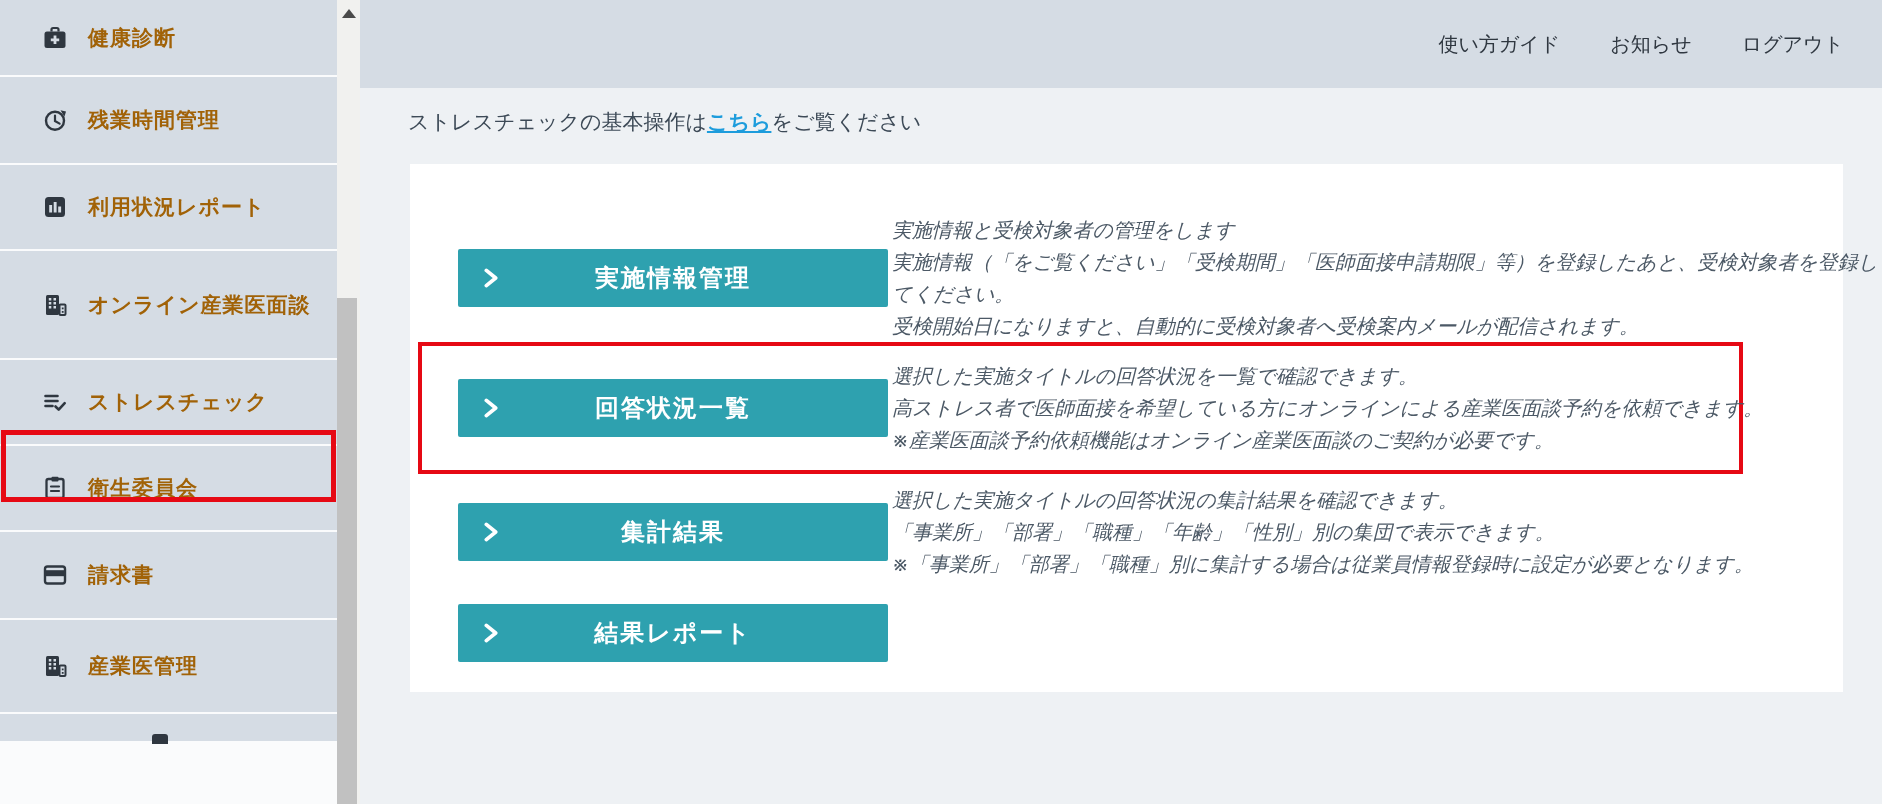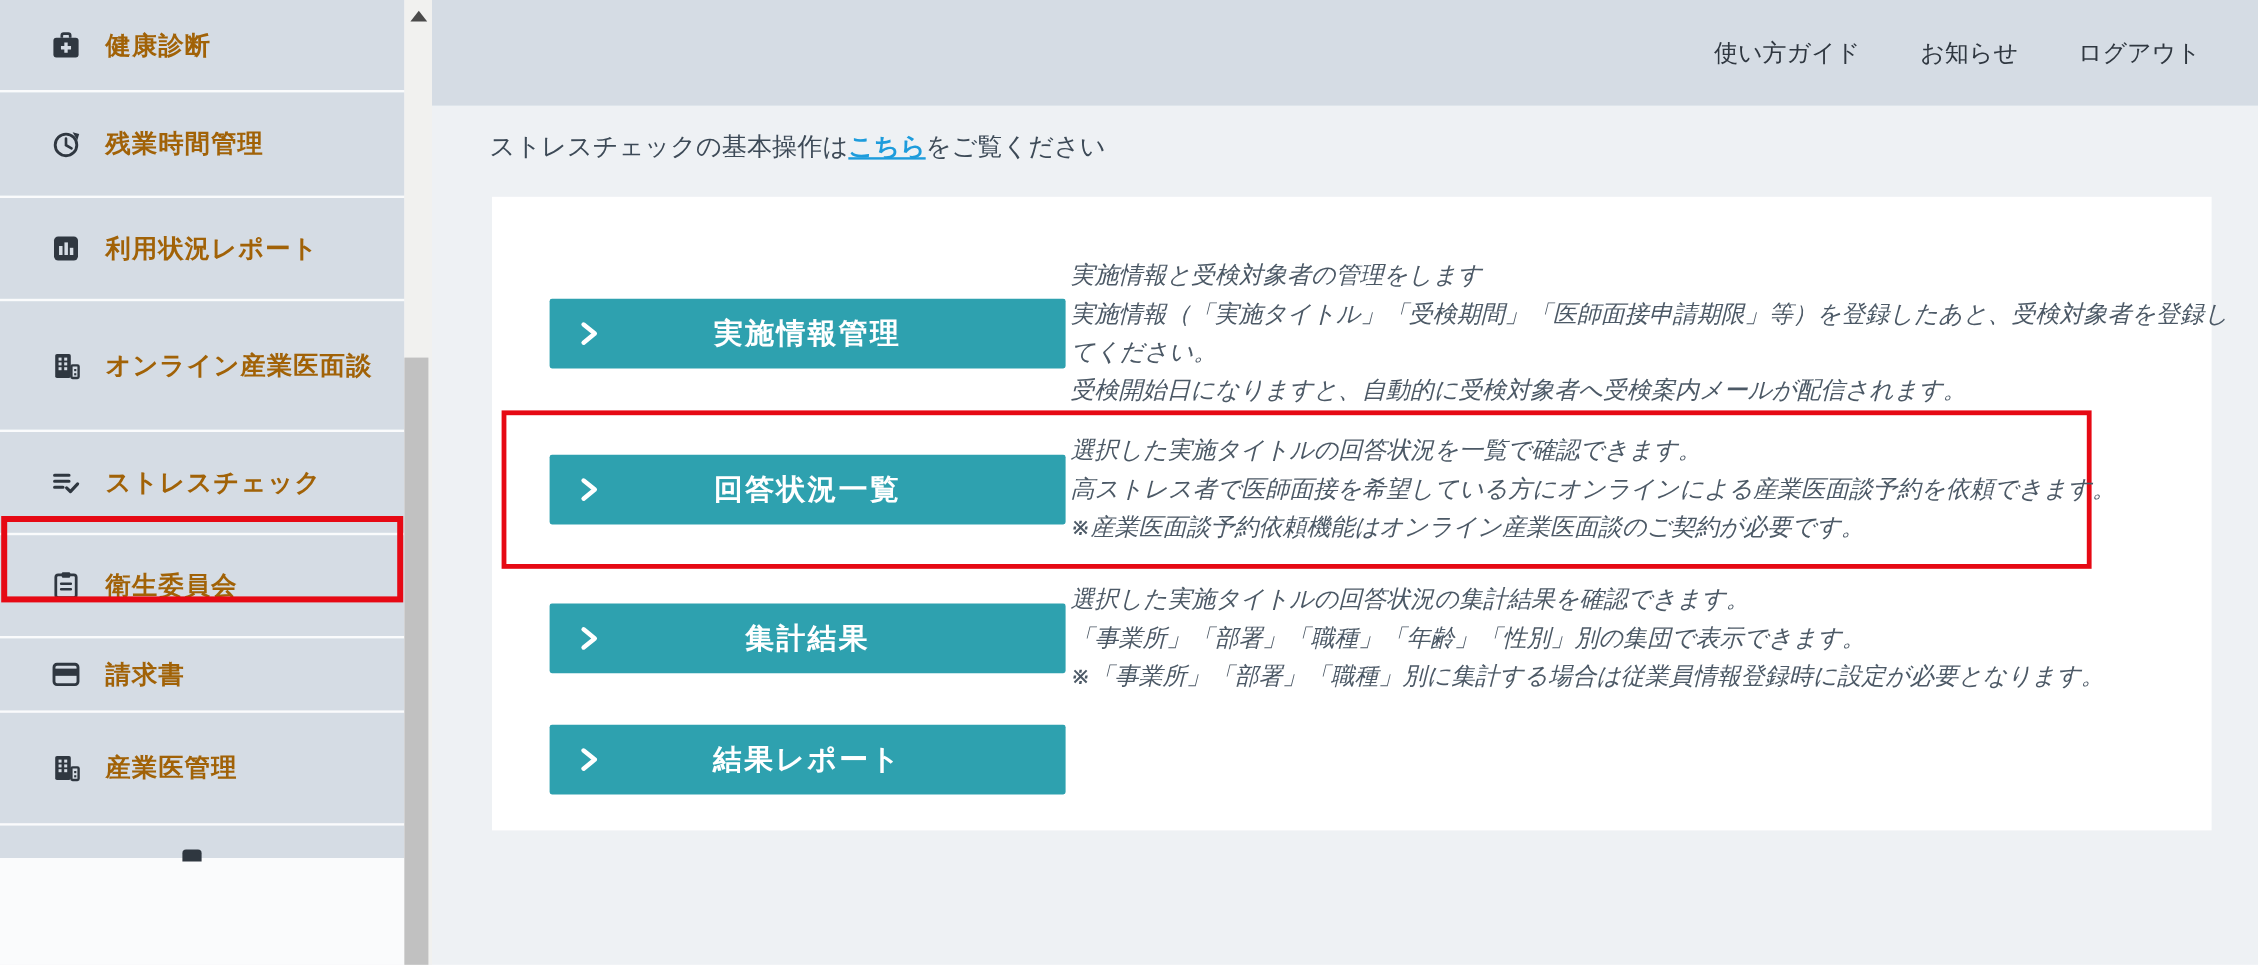--- a/index.html
+++ b/index.html
@@ -23,21 +23,21 @@
   
   .vscrollbar{position:absolute;left:337px;top:0;width:23px;height:804px;background:#f1f1ef;}
   .scroll-arrow-up{position:absolute;left:5px;top:9px;width:0;height:0;
                    border-left:7px solid transparent;border-right:7px solid transparent;
                    border-bottom:9px solid #4a4a4a;}
   .scroll-thumb{position:absolute;left:0;top:298px;bottom:0;width:20px;background:#c1c1c1;}
 
   
   .main{position:absolute;left:360px;top:0;width:1522px;height:804px;}
   .topbar{height:88px;background:#d5dce4;display:flex;justify-content:flex-end;
-          align-items:center;gap:50px;padding-right:48px;box-sizing:border-box;
+          align-items:center;gap:50px;padding-right:38px;box-sizing:border-box;
           font-size:20px;}
   .topbar .hlink{cursor:pointer;color:#2f3740;text-decoration:none;}
   .intro{margin:20px 0 0 48px;font-size:21px;color:#3d4a57;}
   .intro-link{color:#1d9cdc;font-weight:bold;text-decoration:underline;cursor:pointer;}
 
   .card{margin:28px 0 0 50px;width:1433px;background:#ffffff;
         padding:50px 0 30px 48px;box-sizing:border-box;}
   .menu-row{display:flex;align-items:center;}
   .teal-btn{position:relative;width:430px;min-width:430px;height:58px;background:#2ea1af;
             border:none;border-radius:2px;color:#ffffff;font-size:24px;font-weight:bold;
@@ -114,21 +114,21 @@
 
     <div class="side-item" style="height:84px">
       <svg class="icon" viewBox="0 0 26 26">
         <rect x="4.5" y="4" width="17" height="19" rx="2" fill="none" stroke="#2f3740" stroke-width="2.3"></rect>
         <rect x="9.5" y="1.8" width="7" height="4.6" rx="1" fill="#2f3740"></rect>
         <path d="M9 11.5 h8 M9 16 h8" stroke="#2f3740" stroke-width="2.2" stroke-linecap="round"></path>
       </svg>
       <span class="side-label">衛生委員会</span>
     </div>
 
-    <div class="side-item" style="height:60px">
+    <div class="side-item" style="height:86px">
       <svg class="icon" viewBox="0 0 26 26">
         <rect x="3" y="4.5" width="20" height="17" rx="2.5" fill="none" stroke="#2f3740" stroke-width="2.4"></rect>
         <rect x="3" y="8.2" width="20" height="6" fill="#2f3740"></rect>
       </svg>
       <span class="side-label">請求書</span>
     </div>
 
     <div class="side-item" style="height:92px">
       <svg class="icon" viewBox="0 0 26 26">
         <rect x="4" y="3" width="13" height="20" rx="1.5" fill="#2f3740"></rect>
@@ -173,21 +173,21 @@
 
       <div class="menu-row">
         <button class="teal-btn">
           <svg class="chev" viewBox="0 0 12 16">
             <path d="M2 1.5 L10 8 L2 14.5" stroke="#ffffff" stroke-width="3.2" fill="none" stroke-linecap="round" stroke-linejoin="round"></path>
           </svg>
           <span>実施情報管理</span>
         </button>
         <div class="desc">
           <div class="dline">実施情報と受検対象者の管理をします</div>
-          <div class="dline">実施情報（「実施タイトル」「受検期間」「医師面接申請期限」等）を登録したあと、受検対象者を登録し</div>
+          <div class="dline">実施情報（「をご覧ください」「受検期間」「医師面接申請期限」等）を登録したあと、受検対象者を登録し</div>
           <div class="dline">てください。</div>
           <div class="dline">受検開始日になりますと、自動的に受検対象者へ受検案内メールが配信されます。</div>
         </div>
       </div>
 
       <div class="red-frame">
         <div class="menu-row">
           <button class="teal-btn">
             <svg class="chev" viewBox="0 0 12 16">
               <path d="M2 1.5 L10 8 L2 14.5" stroke="#ffffff" stroke-width="3.2" fill="none" stroke-linecap="round" stroke-linejoin="round"></path>

